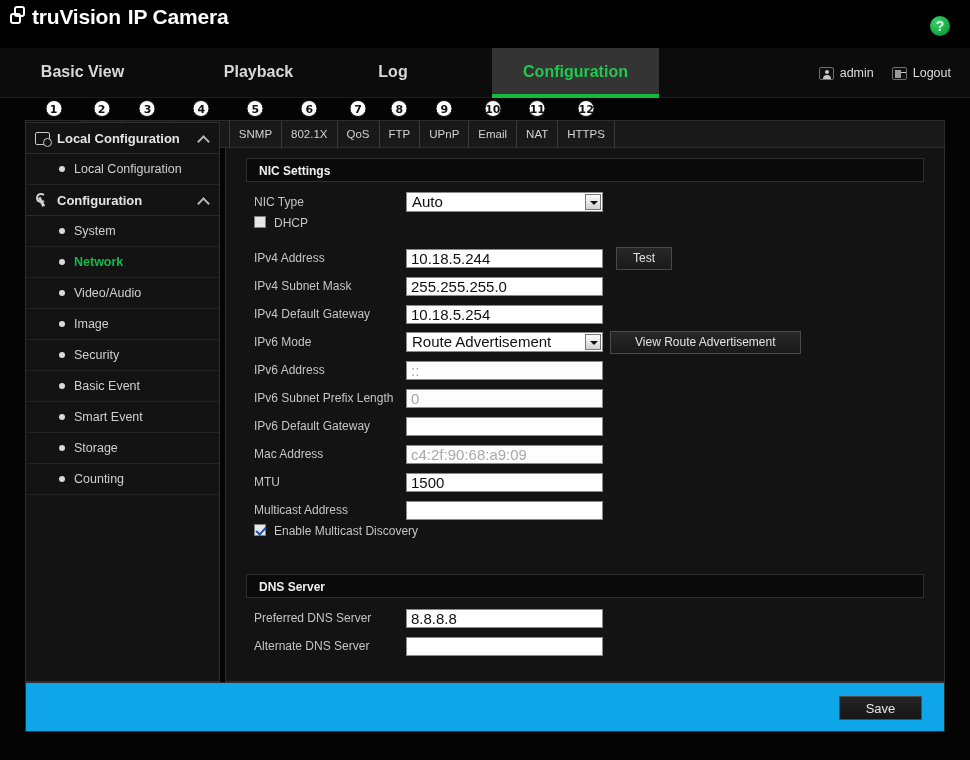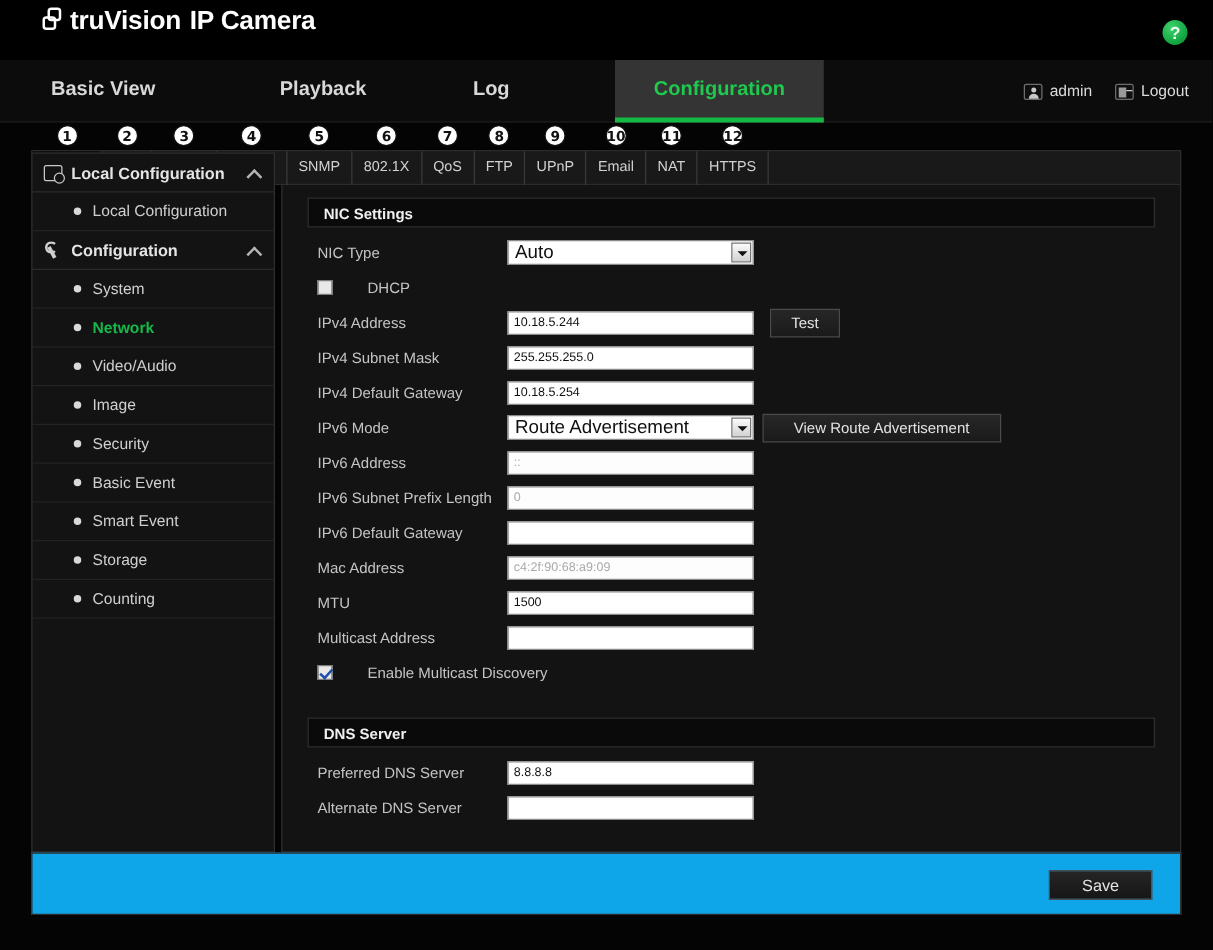--- a/index.html
+++ b/index.html
@@ -6,21 +6,21 @@
   html, body {
     width: 970px; height: 760px;
     background: #000;
     font-family: "Liberation Sans", sans-serif;
     overflow: hidden;
   }
   #app { position: relative; width:970px; height:760px; background:#040404; }
 
   
   .brandbar { position:absolute; left:0; top:0; width:970px; height:48px; background:#000; }
-  .logo-wrap { position:absolute; left:10px; top:6px; display:flex; align-items:flex-end;margin-left:24px; }
+  .logo-wrap { position:absolute; left:10px; top:6px; display:flex; align-items:flex-end; }
   .logo-mark { position:relative; width:22px; height:22px; margin-right:1px; }
   .logo-mark .sq { position:absolute; border:2px solid #fff; border-radius:3px; width:11px; height:11px; }
   .logo-mark .sq.a { left:4px; top:0px; }
   .logo-mark .sq.b { left:0px; top:7px; }
   .brand-text { font-size:21px; font-weight:bold; color:#ffffff; letter-spacing:-0.2px; line-height:22px;
     margin-left:-1px; white-space:nowrap; }
   .brand-text .sp { display:inline-block; width:7px; }
   .help-icon { position:absolute; right:20px; top:16px; width:20px; height:20px; border-radius:50%;
     background:radial-gradient(circle at 35% 30%, #3ed06a, #11a33f 70%, #0a7a2e);
     color:#eafff0; font-size:14px; font-weight:bold; line-height:20px; text-align:center; cursor:pointer; }
@@ -81,31 +81,31 @@
 
   
   .content { position:absolute; left:225px; top:148px; width:720px; height:534px;
     background:#131313; border:1px solid #2e2e2e; border-top:none; }
   .section-hd { margin:10px 20px 0 20px; height:24px; line-height:24px; background:#0a0a0a;
     border:1px solid #2f2f2f; padding-left:12px; font-size:12px; font-weight:bold; color:#f0f0f0; }
   .rows { padding:6px 0 0 0; }
   .row { height:28px; display:flex; align-items:center; padding-left:28px; }
   .row .flabel { width:152px; font-size:12px; color:#c4c4c4; flex:none; }
   .fld { width:197px; height:19px; background:#ffffff; border:1px solid #8a8a8a;
-    font-size:10px; color:#101010; padding:0 4px; line-height:17px; outline:none;
+    font-size:15px; color:#101010; padding:0 4px; line-height:17px; outline:none;
     font-family:"Liberation Sans", sans-serif; }
   .fld.ghost { color:#a9a9a9; background:#fdfdfd; }
   .sel-wrap { position:relative; width:197px; height:20px; }
   .sel-wrap .sel-txt { position:absolute; left:0; top:0; width:197px; height:20px; background:#fff;
     border:1px solid #8a8a8a; font-size:15px; color:#101010; line-height:18px; padding-left:5px; }
   .sel-wrap .arrow { position:absolute; right:2px; top:2px; width:16px; height:16px;
     background:linear-gradient(#fbfbfb,#d2d2d2); border:1px solid #767676; cursor:pointer; }
   .sel-wrap .arrow:after { content:""; position:absolute; left:4px; top:6px;
     border-left:4px solid transparent; border-right:4px solid transparent; border-top:4px solid #111; }
-  .cbrow { height:28px; display:flex; align-items:center; padding-left:28px;gap:20px; }
+  .cbrow { height:28px; display:flex; padding-left:28px; }
   .cbox { width:12px; height:12px; background:#e8e8e8; border:1px solid #7d7d7d; position:relative; margin-right:8px; flex:none; }
   .cbox.on:after { content:""; position:absolute; left:3px; top:0px; width:4px; height:8px;
     border:solid #1b4ea8; border-width:0 2px 2px 0; transform:rotate(42deg); }
   .cbrow .lbl { font-size:12px; color:#c4c4c4; }
   .btn { background:linear-gradient(#272727,#1a1a1a); border:1px solid #4a4a4a; color:#e2e2e2;
     font-size:12px; height:23px; padding:0 16px; cursor:pointer; font-family:"Liberation Sans", sans-serif; }
 
   
   .footer { position:absolute; left:25px; top:682px; width:920px; height:50px;
     background:#0ea5e9; border:1px solid #2e2e2e; }

